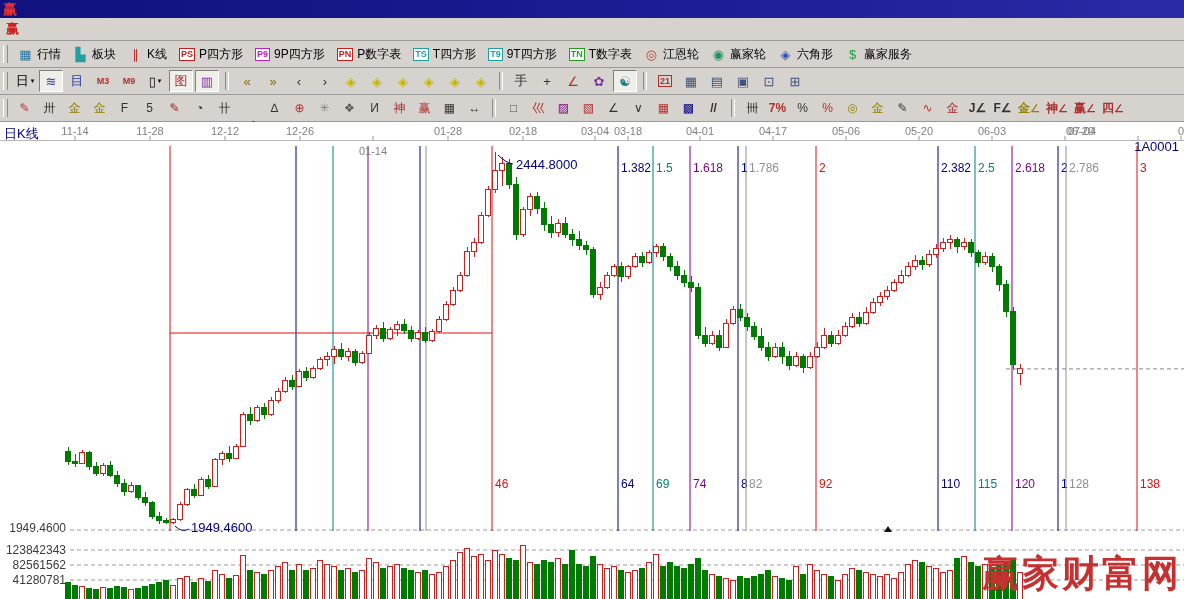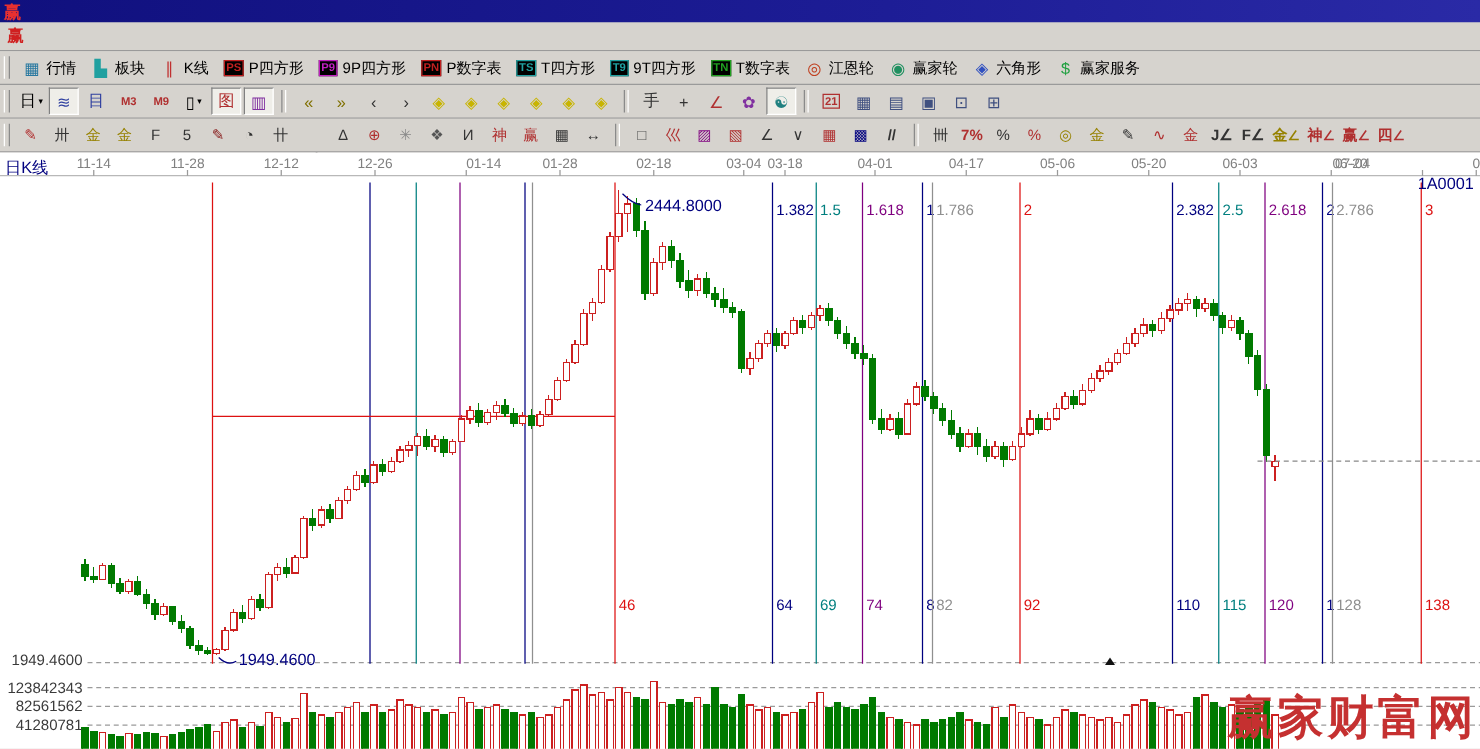--- a/index.html
+++ b/index.html
@@ -12,21 +12,21 @@
   
   .menubar{height:22px;background:#d6d3ce;border-bottom:1px solid #9a9a9a;display:flex;align-items:center;padding-left:4px;font-size:12px;}
   .mlogo{color:#d02020;font-weight:bold;font-size:13px;margin:0 8px 0 2px;}
   .mi{padding:2px 9px;color:#000;cursor:default;white-space:nowrap;}
   
   .tb{height:26px;background:#d6d3ce;border-bottom:1px solid #9a9a9a;display:flex;align-items:center;padding-left:2px;}
   .grip{width:3px;height:18px;border-left:1px solid #fff;border-right:1px solid #8a8a8a;margin:0 4px 0 1px;}
   .sep{width:2px;height:18px;border-left:1px solid #8a8a8a;border-right:1px solid #fff;margin:0 5px;}
   .btn1{display:flex;align-items:center;gap:4px;padding:2px 6px;font-size:12px;color:#000;white-space:nowrap;}
   .ic1{font-size:13px;width:15px;text-align:center;}
-  .badge{font-size:9px;font-weight:bold;border:1px solid;background:#000000;padding:0 1px;line-height:11px;}
+  .badge{font-size:9px;font-weight:bold;border:1px solid;background:#ffffff;padding:0 1px;line-height:11px;}
   .ibtn{min-width:20px;height:20px;margin:0 1px;display:flex;align-items:center;justify-content:center;font-size:13px;border:1px solid transparent;padding:0 1px;}
   .ibtn.small{font-size:9px;font-weight:bold;}
   .ibtn.boxed span.g{border:1px solid #b03030;padding:0 1px;}
   .ibtn.pressed{background:#efeee9;border-color:#808080 #ffffff #ffffff #808080;}
   .dd{font-size:7px;margin-left:2px;color:#000;}
   .tb3 .ibtn{min-width:19px;height:19px;font-size:12px;}
   
   .chart{position:relative;height:478px;background:#ffffff;overflow:hidden;}
   .chart svg{position:absolute;left:0;top:0;}
   .pane-label{position:absolute;left:4px;top:3px;font-size:13px;color:#00007f;z-index:3;}
@@ -329,21 +329,21 @@
       </span>
     </div>
   <div class="chart">
     <div class="pane-label">日K线</div>
     <div class="symbol">1A0001</div>
     <div id="dates">
         <span class="date" style="left: 75px;">11-14</span>
         <span class="date" style="left: 150px;">11-28</span>
         <span class="date" style="left: 225px;">12-12</span>
         <span class="date" style="left: 300px;">12-26</span>
-        <span class="date" style="left: 387px;">01-14</span>
+        <span class="date" style="left: 373px; margin-top: 20px;">01-14</span>
         <span class="date" style="left: 448px;">01-28</span>
         <span class="date" style="left: 523px;">02-18</span>
         <span class="date" style="left: 595px;">03-04</span>
         <span class="date" style="left: 628px;">03-18</span>
         <span class="date" style="left: 700px;">04-01</span>
         <span class="date" style="left: 773px;">04-17</span>
         <span class="date" style="left: 846px;">05-06</span>
         <span class="date" style="left: 919px;">05-20</span>
         <span class="date" style="left: 992px;">06-03</span>
         <span class="date" style="left: 1080px;">06-20</span>

